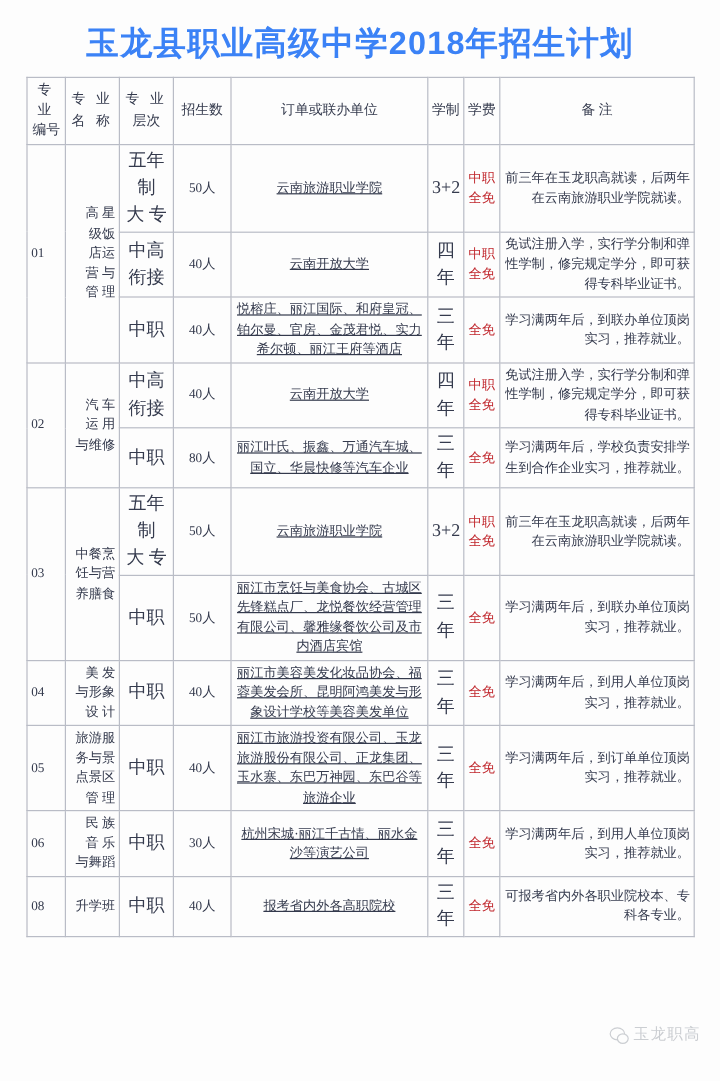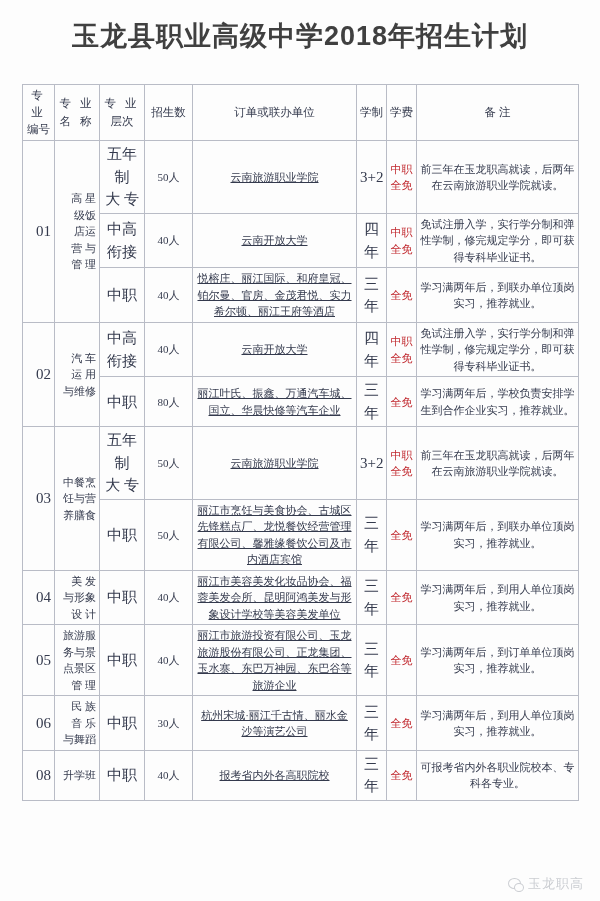--- a/index.html
+++ b/index.html
@@ -18,90 +18,89 @@
   #page {
     width: 600px;
     height: 901px;
     position: relative;
     background: #fdfdfd;
   }
 
   
   .title {
     text-align: center;
-    color: #404040;
+    color: #3b82f6;
     font-family: "Liberation Sans", "DejaVu Sans", sans-serif;
     font-weight: bold;
     font-size: 27px;
     letter-spacing: 1px;
     padding-top: 22px;
     padding-bottom: 12px;
     line-height: 1.1;
     white-space: nowrap;
   }
 
   
   .table-wrap {
     margin: 0 22px;
   }
   table.plan {
     border-collapse: collapse;
     width: 556px;
     table-layout: fixed;
     font-size: 11px;
     color: #343a4d;
-    margin-top: 20px;
   }
   table.plan td, table.plan th {
     border: 1px solid #b9bcc6;
     padding: 2px 3px;
     vertical-align: middle;
     line-height: 1.5;
     font-weight: normal;
   }
   
   table.plan {
     border: 1px solid #9aa0ab;
   }
 
   th.hd {
     text-align: center;
     height: 38px;
     font-size: 11.5px;
     line-height: 1.35;
   }
 
-  td.code   { text-align: right; font-size: 15px; }
+  td.code   { text-align: left; font-size: 11px; }
   td.pname  { text-align: right; font-size: 11px; line-height: 1.55; }
   td.level  { text-align: center; font-size: 15px; line-height: 1.45; }
   td.num    { text-align: center; font-size: 11px; }
   td.unit   { text-align: center; font-size: 11px; line-height: 1.55; text-decoration: underline; }
   td.sys    { text-align: center; font-size: 15px; line-height: 1.25; }
   td.fee    { text-align: center; font-size: 11px; color: #c0272d; line-height: 1.25; }
-  td.remark { text-align: center; font-size: 11px; line-height: 1.6; padding-left: 6px; }
+  td.remark { text-align: right; font-size: 11px; line-height: 1.6; padding-left: 6px; }
 
   .sp2 { letter-spacing: 3px; }
 
   
   .notes {
     margin: 10px 22px 0 30px;
     color: #c0272d;
     font-size: 11.5px;
     font-weight: bold;
     line-height: 1.85;
     font-family: "Liberation Serif", "DejaVu Serif", serif;
   }
   .notes .n-line { white-space: nowrap; }
   .notes .n-indent { padding-left: 26px; }
 
   
   .watermark {
     position: absolute;
     right: 16px;
-    bottom: 8px;
+    bottom: 30px;
     display: flex;
     align-items: center;
     gap: 5px;
     color: #c3c6cb;
     font-family: "Liberation Sans", "DejaVu Sans", sans-serif;
     font-size: 13px;
     letter-spacing: 1px;
     opacity: .85;
   }
   .wm-icon {

